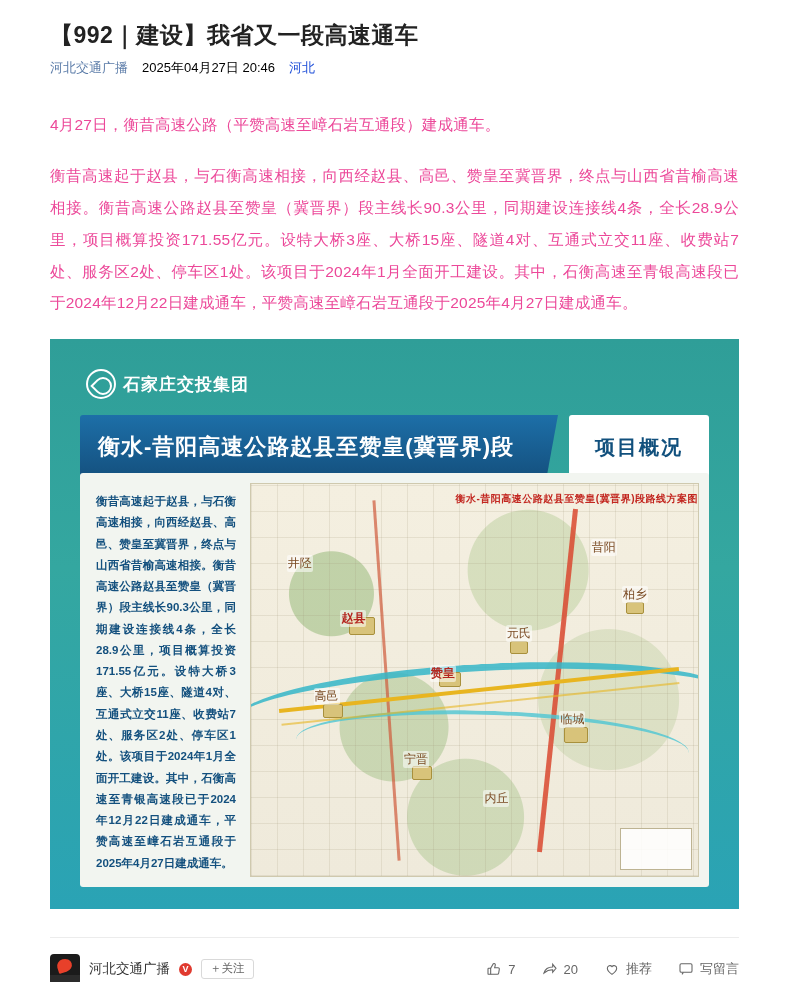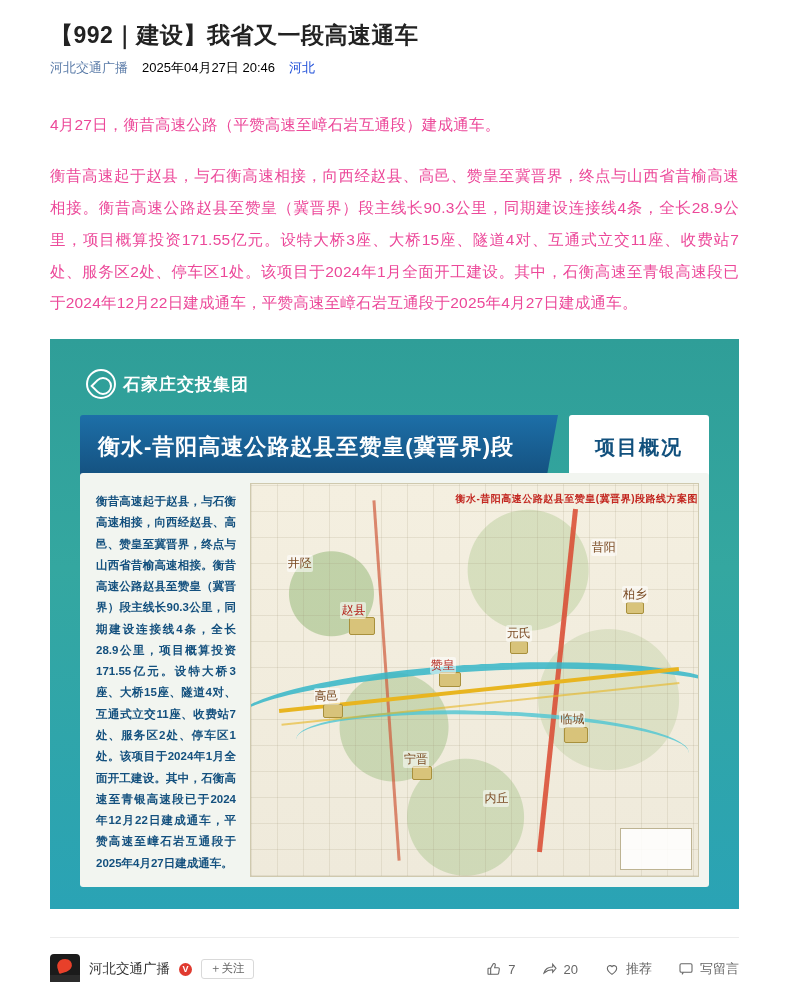--- a/index.html
+++ b/index.html
@@ -235,21 +235,21 @@
     border-radius: 2px;
   }
   .lbl {
     position: absolute;
     font-size: 12px;
     color: #7a4a22;
     background: rgba(255,255,255,0.55);
     padding: 0 1px;
     border-radius: 2px;
   }
-  .lbl-red { color: #b4261f; font-weight: normal; }
+  .lbl-red { color: #b4261f; font-weight: bold; margin-top: 8px; }
   .legend {
     position: absolute;
     right: 6px; bottom: 6px;
     width: 72px; height: 42px;
     background: rgba(255,255,255,0.85);
     border: 1px solid #bdb392;
   }
   
   .divider {
     margin: 28px 50px 0 50px;

